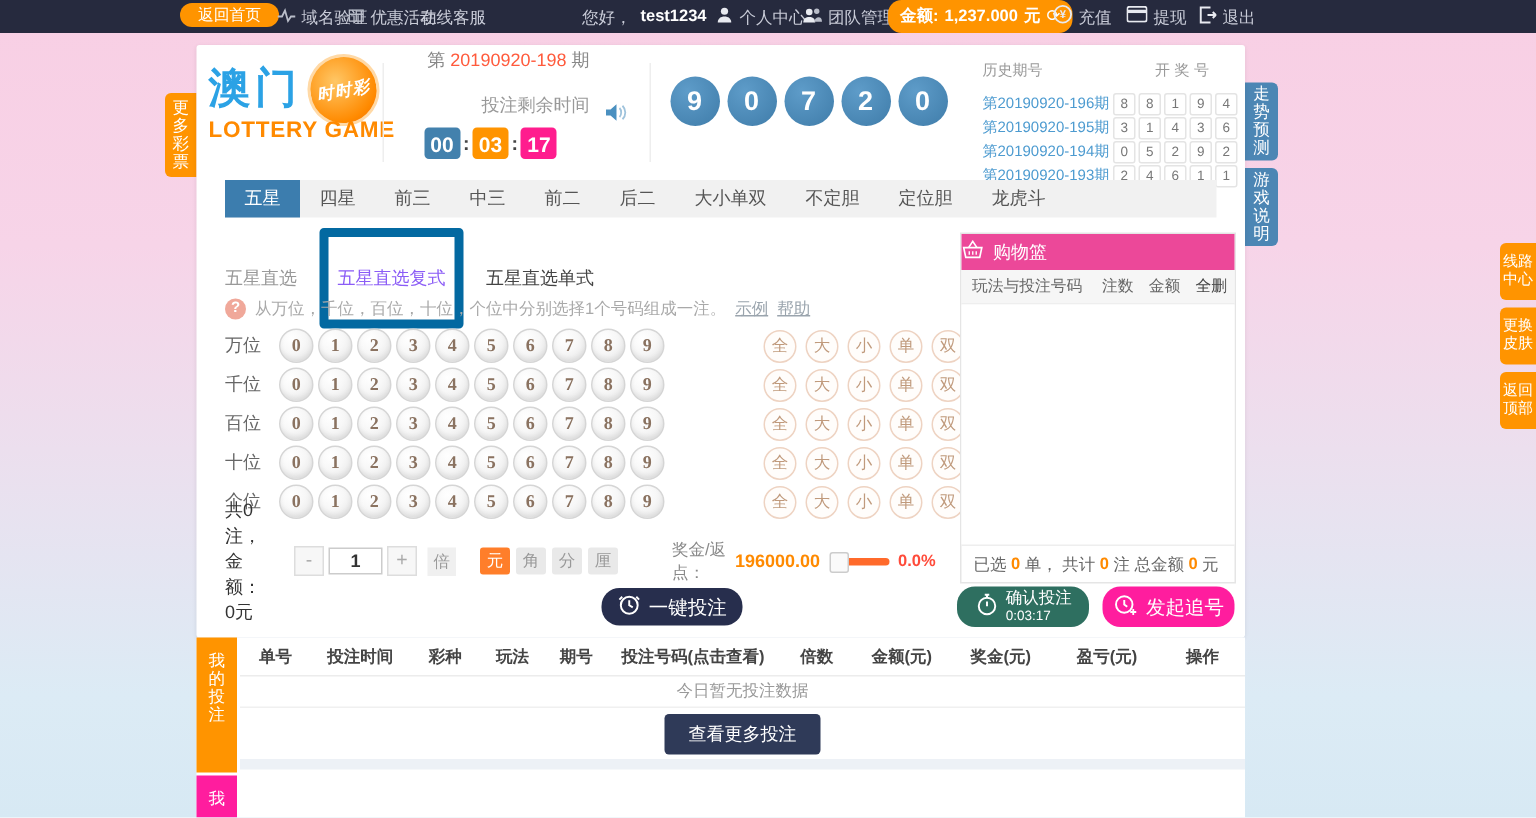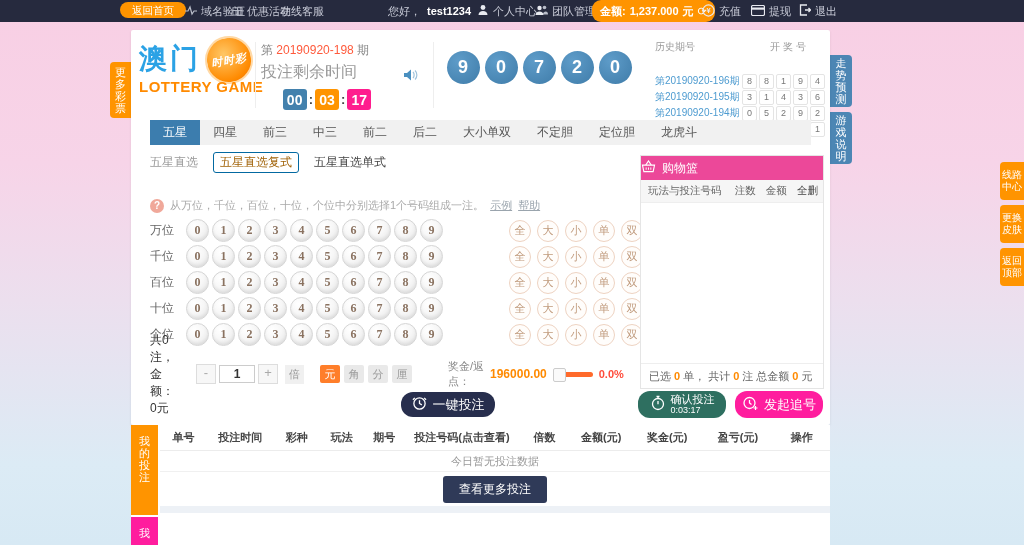--- a/index.html
+++ b/index.html
@@ -23,48 +23,48 @@
   .orange-rtab{left:1000px;width:24px;height:38px;background:#ff9400;border-radius:4px 0 0 4px;font-size:10px;line-height:12px;text-align:center}
   
   .card{position:absolute;left:131px;top:30px;width:699px;height:395px;background:#fff;border-radius:2px;box-shadow:0 1px 3px rgba(0,0,0,.08)}
   .logo-cn{position:absolute;left:8px;top:14px;font-size:28px;font-weight:bold;color:#2ba2e5;letter-spacing:3px;line-height:30px}
   .logo-en{position:absolute;left:8px;top:48px;font-size:15px;font-weight:bold;color:#ff8a00;letter-spacing:.5px}
   .logo-badge{position:absolute;left:74px;top:6px;width:44px;height:44px;border-radius:50%;
     background:radial-gradient(circle at 40% 35%,#ffc766,#ff8a00 70%,#f06a00);
     border:2px solid #ffd9a6;color:#fff;font-style:italic;font-weight:bold;font-size:11px;
     display:flex;align-items:center;justify-content:center;transform:rotate(-10deg);letter-spacing:1px}
   .vdiv{position:absolute;top:12px;height:66px;border-left:1px solid #eee}
-  .period{position:absolute;left:130px;top:12px;width:132px;text-align:left}
+  .period{position:absolute;left:130px;top:2px;width:132px;text-align:right}
   .period .l1{font-size:12px;color:#888}
   .period .l1 .num{color:#ff5a3c}
-  .period .l2{font-size:16px;color:#999;margin-top:3px}
+  .period .l2{font-size:12px;color:#999;margin-top:13px}
   .countdown{margin-top:6px;display:flex;align-items:center;justify-content:center;gap:2px}
   .cbox{width:24px;height:21px;border-radius:3px;color:#fff;font-weight:bold;font-size:14px;display:flex;align-items:center;justify-content:center}
   .cbox.c0{background:#4381ad}.cbox.c1{background:#ff9400}.cbox.c2{background:#ff1d8e}
   .colon{color:#444;font-weight:bold;font-size:13px}
   .speaker{position:absolute;left:272px;top:38px;cursor:pointer}
   .draw{position:absolute;left:308px;top:12px;width:200px;text-align:center}
   .draw .t{font-size:13px;color:#333}
   .draw .t .num{color:#ff5a3c;font-size:14px}
   .draw-balls{margin-top:9px;display:flex;justify-content:center;gap:5px}
   .dball{width:33px;height:33px;border-radius:50%;background:radial-gradient(circle at 35% 30%,#5e9cc9,#3f7ca9);color:#fff;font-weight:bold;font-size:18px;display:flex;align-items:center;justify-content:center}
   .history{position:absolute;left:524px;top:10px;width:170px;font-size:10px}
-  .history .hhead{display:flex;color:#999;margin-bottom:20px}
+  .history .hhead{display:flex;color:#999;margin-bottom:8px}
   .history .hhead .hcol{margin-left:auto;margin-right:16px;letter-spacing:3px}
   .hrow{display:flex;align-items:center;margin-bottom:2px;height:14px}
   .hrow .hlabel{flex:1;color:#4d9bd0}
   .hrow .hbox{width:13px;height:13px;line-height:13px;text-align:center;border:1px solid #e4e4e4;border-radius:2px;color:#777;font-size:9px;margin-left:2px;background:#fff}
   
   .tabs{position:absolute;left:19px;top:90px;width:661px;height:25px;background:#f1f1f1;display:flex}
   .gtab{padding:0 13px;line-height:25px;font-size:12px;color:#555;cursor:pointer}
   .gtab.active{background:#3c7dae;color:#ffffff}
   .mode{position:absolute;left:19px;display:flex;align-items:center;gap:15px;font-size:12px}
   .mode .mlabel{color:#999}
   .mode .mopt{color:#444;cursor:pointer}
-  .mode .mopt.boxed{color:#a16207;border:1px solid #0369a1;border-radius:3px;padding:1px 6px}
+  .mode .mopt.boxed{color:#8b5cf6;border:6px solid #0369a1;border-radius:3px;padding:19px 6px}
   .hint{position:absolute;left:19px;top:168px;display:flex;align-items:center;gap:6px;font-size:11px;color:#a9a9a9}
   .qmark{width:14px;height:14px;border-radius:50%;background:#f0a89a;color:#fff;font-size:10px;font-weight:bold;display:flex;align-items:center;justify-content:center}
   .hlink{color:#9aa4ad;text-decoration:underline;cursor:pointer}
   
   .picker{position:absolute;left:19px;top:188px}
   .prow{display:flex;align-items:center;height:25px;margin-bottom:1px}
   .plabel{width:36px;font-size:12px;color:#666}
   .balls{display:flex;gap:3px}
   .ball{width:21px;height:21px;border-radius:50%;border:1px solid #d5d5d5;
     background:radial-gradient(circle at 35% 28%,#ffffff 0%,#f7f7f7 45%,#e2e2e2 100%);

